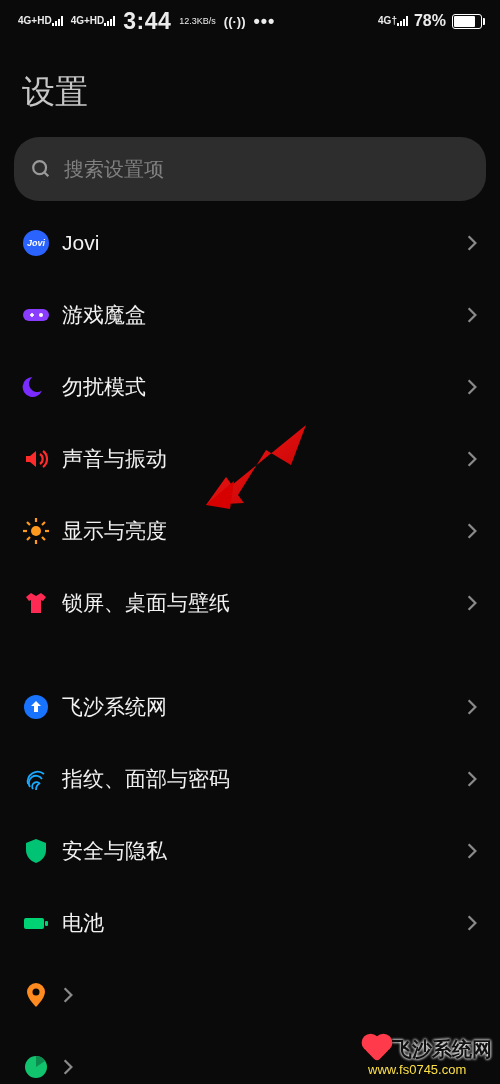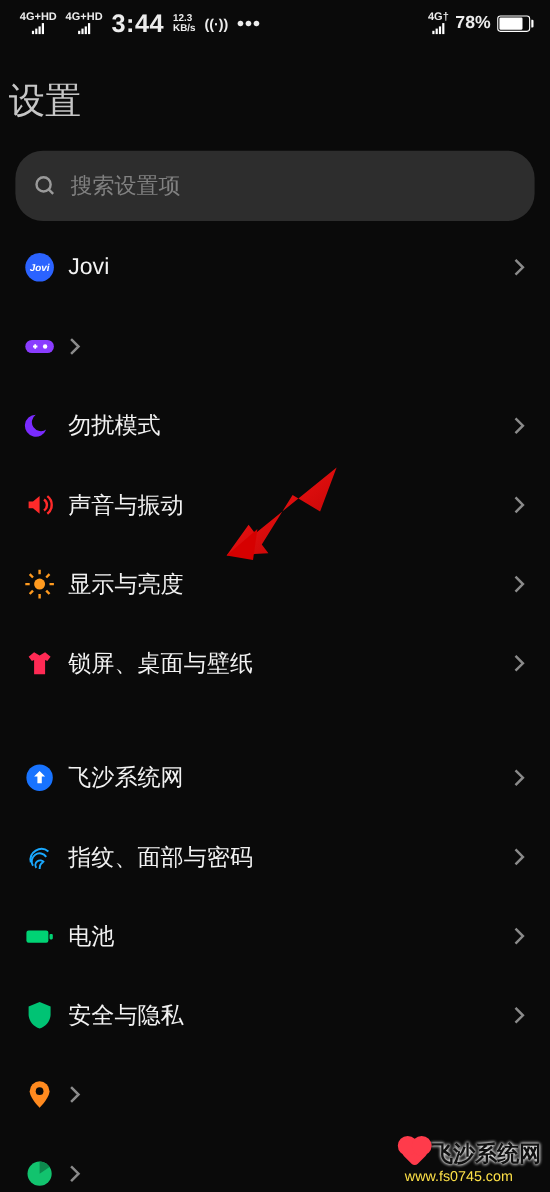--- a/index.html
+++ b/index.html
@@ -1,31 +1,31 @@
 <!DOCTYPE html>
 <html><head>
 <meta charset="utf-8">
 <style>
   *{box-sizing:border-box;margin:0;padding:0;font-family:-apple-system,"PingFang SC","Microsoft YaHei",sans-serif;-webkit-font-smoothing:antialiased}
   body{background:#0a0a0a;color:#ececec;width:500px;height:1084px;overflow:hidden;position:relative}
   .status-bar{height:42px;display:flex;justify-content:space-between;align-items:center;padding:0 18px;font-size:16px;font-weight:600}
   .sb-left,.sb-right{display:flex;align-items:center;gap:8px}
   .sb-right{gap:6px}
-  .sig{display:flex;flex-direction:column;align-items:center;line-height:1}
+  .sig{display:flex;flex-direction:row;align-items:center;line-height:1}
   .sig-top{font-size:10px;font-weight:700}
   .sig-bars{display:flex;align-items:flex-end;gap:1px;height:10px}
   .sig-bars span{width:2px;background:#fff;display:block}
   .sig-bars span:nth-child(1){height:3px}.sig-bars span:nth-child(2){height:5px}.sig-bars span:nth-child(3){height:7px}.sig-bars span:nth-child(4){height:10px}
   .time{font-size:23px;font-weight:700;letter-spacing:0.5px}
-  .rate{display:flex;flex-direction:column;font-size:9px;line-height:1;font-weight:700}
+  .rate{display:flex;font-size:9px;line-height:1;font-weight:400}
   .dots{font-size:18px;letter-spacing:1px;line-height:0}
   .batt{width:30px;height:15px;border:1.5px solid #fff;border-radius:3px;position:relative}
   .batt::after{content:"";position:absolute;top:3px;right:-4px;width:2px;height:7px;background:#fff;border-radius:0 1px 1px 0}
   .batt-fill{position:absolute;top:1px;left:1px;bottom:1px;width:76%;background:#fff;border-radius:1px}
-  .title{font-size:33px;font-weight:400;color:#c6c6c6;padding:28px 8px 22px}
+  .title{font-size:33px;font-weight:400;color:#c6c6c6;padding:28px 22px 22px}
   .search{margin:0 14px;height:64px;background:#2d2d2d;border-radius:25px;display:flex;align-items:center;padding:0 16px;gap:12px}
   .search input{flex:1;background:transparent;border:none;outline:none;color:#fff;font-size:20px}
   .search input::placeholder{color:#818181}
   .list{margin-top:6px}
   .item{display:flex;align-items:center;height:72px;padding:0 22px;gap:12px}
   .item .ico{width:28px;height:28px;flex:0 0 28px;display:flex;align-items:center;justify-content:center}
   .item .lbl{flex:1;font-size:21px;color:#f2f2f2;font-weight:400}
   .item .chev{flex:0 0 auto}
   .gap{height:32px}
   
@@ -112,20 +112,21 @@
 
   <div class="item">
     <span class="ico">
       <svg viewBox="0 0 28 28" width="28" height="28">
           <rect x="1" y="8" width="26" height="12" rx="6" fill="#8a3cff"></rect>
           <line x1="8" y1="14" x2="12" y2="14" stroke="#fff" stroke-width="1.6"></line>
           <line x1="10" y1="12" x2="10" y2="16" stroke="#fff" stroke-width="1.6"></line>
           <circle cx="19" cy="14" r="2" fill="#fff"></circle>
         </svg>
     </span>
+    <span class="lbl">游戏魔盒</span>
     <svg class="chev" width="12" height="18" viewBox="0 0 10 16" fill="none" stroke="#8a8a8a" stroke-width="2">
         <path d="M2 2l6 6-6 6"></path>
       </svg>
   </div>
 
   <div class="item">
     <span class="ico">
       <svg viewBox="0 0 28 28" width="28" height="28">
           <path d="M20 17.5A10 10 0 1 1 10.5 4 8 8 0 0 0 20 17.5z" fill="#7a2bff"></path>
         </svg>
@@ -209,38 +210,38 @@
         </svg>
     </span>
     <span class="lbl">指纹、面部与密码</span>
     <svg class="chev" width="12" height="18" viewBox="0 0 10 16" fill="none" stroke="#8a8a8a" stroke-width="2">
         <path d="M2 2l6 6-6 6"></path>
       </svg>
   </div>
 
   <div class="item">
     <span class="ico">
+      <svg viewBox="0 0 28 28" width="28" height="28" fill="#00c374">
+          <path d="M14 2l10 4v7c0 6-4 11-10 13C8 24 4 19 4 13V6z"></path>
+        </svg>
+    </span>
+    <span class="lbl">安全与隐私</span>
+    <svg class="chev" width="12" height="18" viewBox="0 0 10 16" fill="none" stroke="#8a8a8a" stroke-width="2">
+        <path d="M2 2l6 6-6 6"></path>
+      </svg>
+  </div>
+
+  <div class="item">
+    <span class="ico">
       <svg viewBox="0 0 28 28" width="28" height="28">
           <rect x="2" y="9" width="20" height="11" rx="2" fill="#00d374"></rect>
           <rect x="23" y="12" width="3" height="5" rx="1" fill="#00d374"></rect>
         </svg>
     </span>
     <span class="lbl">电池</span>
-    <svg class="chev" width="12" height="18" viewBox="0 0 10 16" fill="none" stroke="#8a8a8a" stroke-width="2">
-        <path d="M2 2l6 6-6 6"></path>
-      </svg>
-  </div>
-
-  <div class="item">
-    <span class="ico">
-      <svg viewBox="0 0 28 28" width="28" height="28" fill="#00c374">
-          <path d="M14 2l10 4v7c0 6-4 11-10 13C8 24 4 19 4 13V6z"></path>
-        </svg>
-    </span>
-    <span class="lbl">安全与隐私</span>
     <svg class="chev" width="12" height="18" viewBox="0 0 10 16" fill="none" stroke="#8a8a8a" stroke-width="2">
         <path d="M2 2l6 6-6 6"></path>
       </svg>
   </div>
 
   <div class="item">
     <span class="ico">
       <svg viewBox="0 0 28 28" width="28" height="28" fill="#ff8a1f">
           <path d="M14 2a9 9 0 0 1 9 9c0 6-9 15-9 15S5 17 5 11a9 9 0 0 1 9-9z"></path>
           <circle cx="14" cy="11" r="3.5" fill="#0a0a0a"></circle>

